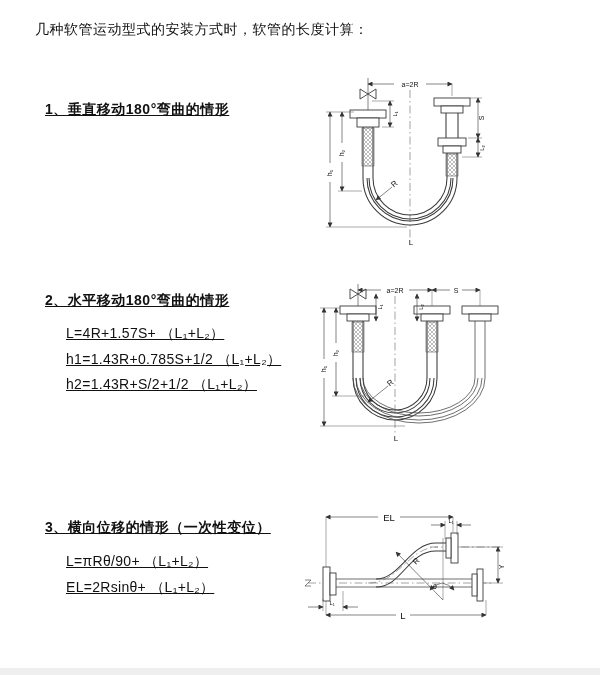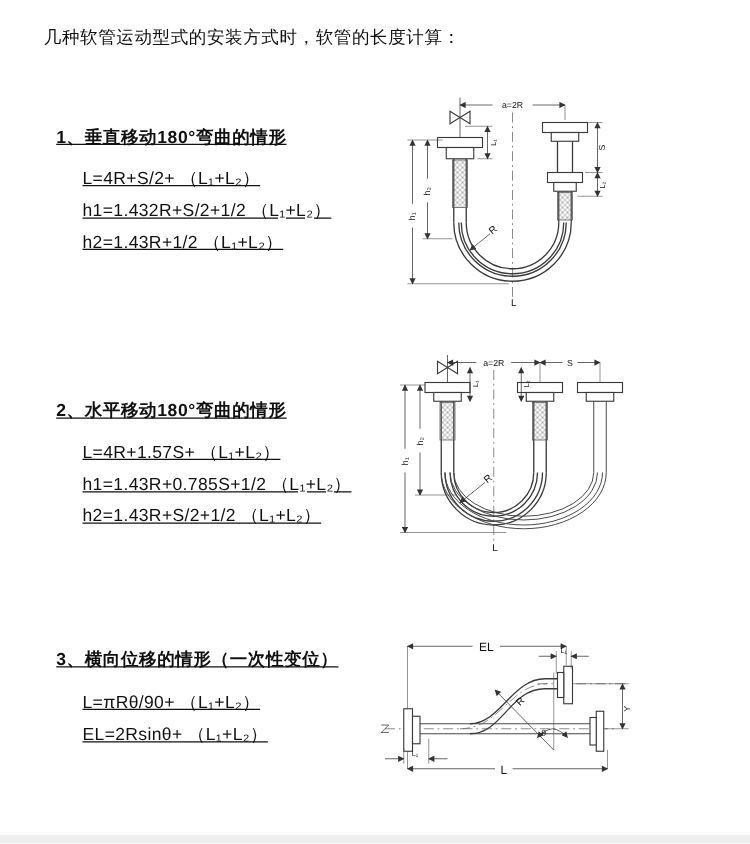--- a/index.html
+++ b/index.html
@@ -30,28 +30,23 @@
 </style>
 </head>
 <body>
 
 <div class="canvas">
 
   <div class="page-title">几种软管运动型式的安装方式时，软管的长度计算：</div>
 
   <div class="sec" id="sec1" style="top:101px;">
     <div class="sec-h">1、垂直移动180°弯曲的情形</div>
-    <div class="formulas">
-      <div class="formula">L=4R+S/2+ （L₁+L₂）</div>
-      <div class="formula">h1=1.432R+S/2+1/2 （L₁+L₂）</div>
-      <div class="formula">h2=1.43R+1/2 （L₁+L₂）</div>
-    </div>
   </div>
 
-  <div class="sec" id="sec2" style="top:320px;">
+  <div class="sec" id="sec2" style="top:292px;">
     <div class="sec-h">2、水平移动180°弯曲的情形</div>
     <div class="formulas">
       <div class="formula">L=4R+1.57S+ （L₁+L₂）</div>
       <div class="formula">h1=1.43R+0.785S+1/2 （L₁+L₂）</div>
       <div class="formula">h2=1.43R+S/2+1/2 （L₁+L₂）</div>
     </div>
   </div>
 
   <div class="sec" id="sec3" style="top:519px;">
     <div class="sec-h">3、横向位移的情形（一次性变位）</div>

